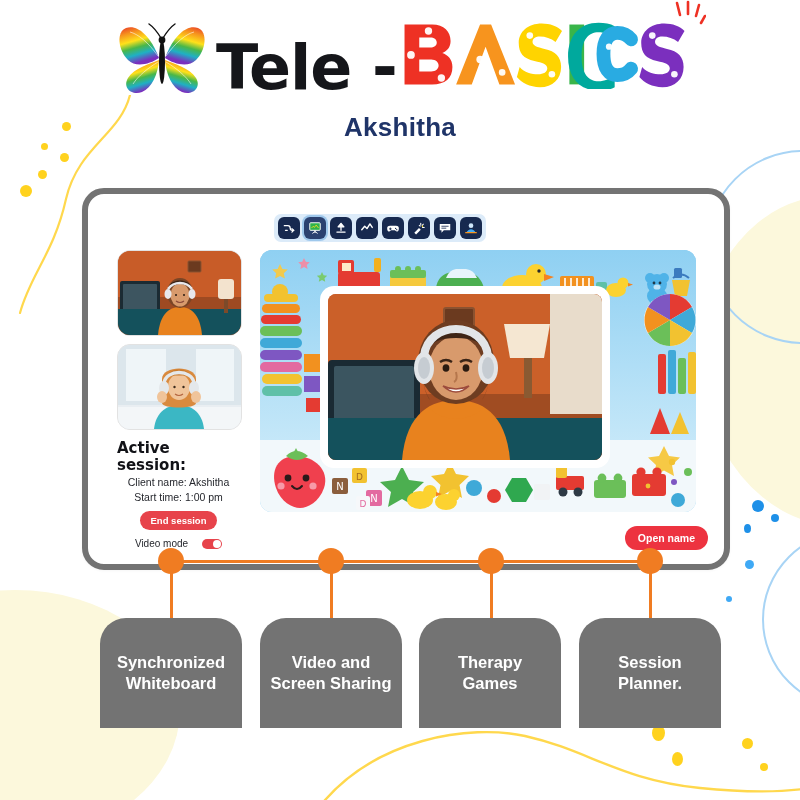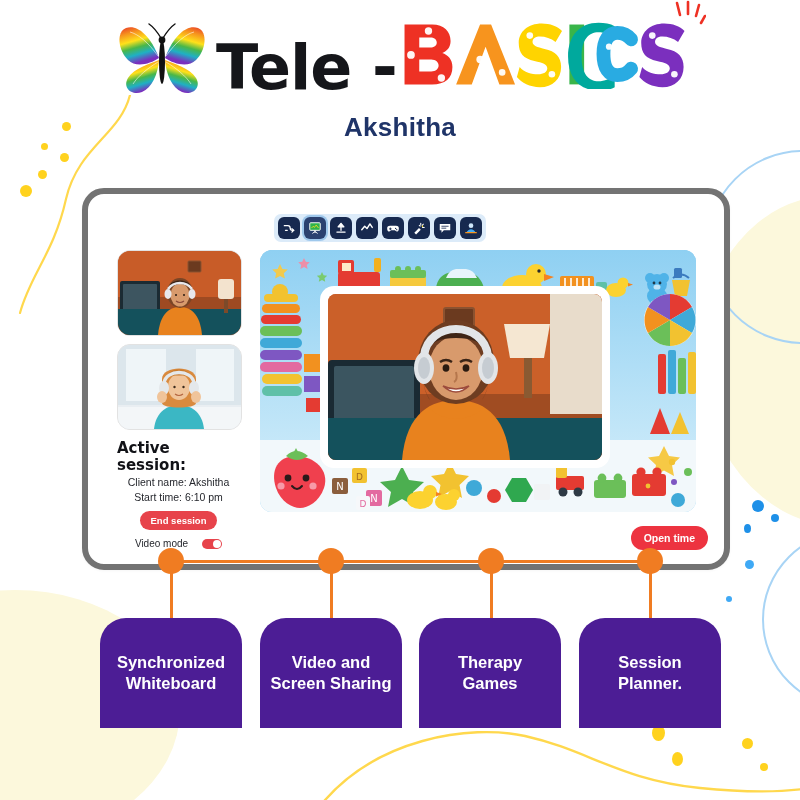--- a/index.html
+++ b/index.html
@@ -119,21 +119,21 @@
     position:absolute;left:167px;top:560px;width:472px;height:3px;background:#F07C22;
   }
   .node{
     position:absolute;width:26px;height:26px;border-radius:50%;background:#F07C22;
     top:548px;
   }
   .stem{position:absolute;width:3px;background:#F07C22;top:572px;height:48px;}
 
   
   .card{
-    position:absolute;top:618px;width:142px;height:110px;background:#4c1d95;
+    position:absolute;top:618px;width:142px;height:110px;background:#737373;
     border-radius:26px 26px 0 0;display:flex;align-items:center;
     justify-content:center;text-align:center;cursor:pointer;
   }
   .card-label{
     color:#ffffff;font-size:16.5px;font-weight:bold;line-height:1.25;
     font-family:"Liberation Sans", sans-serif;padding:0 8px;
   }
 </style>
 </head>
 <body>
@@ -418,21 +418,21 @@
           <path d="M57 49 q4 3 8 0" stroke="#B4653F" stroke-width="1.2" fill="none"></path>
 
           <ellipse cx="44" cy="52" rx="5" ry="6" fill="#F0C49A"></ellipse>
           <ellipse cx="78" cy="52" rx="5" ry="6" fill="#F0C49A"></ellipse>
         </svg>
       </div>
 
       <div class="session-info">
         <div class="session-title">Active session:</div>
         <div class="session-line">Client name: Akshitha</div>
-        <div class="session-line">Start time: 6:10 pm</div>
+        <div class="session-line">Start time: 1:00 pm</div>
         <div class="end-btn">End session</div>
         <div class="video-mode-row">
           <span class="video-mode-label">Video mode</span>
           <span class="toggle">
             <span class="knob"></span>
           </span>
         </div>
       </div>
     </div>
 
@@ -687,21 +687,21 @@
           <path d="M200 112 q6-4 12 0" stroke="#3A2416" stroke-width="2.4" fill="none"></path>
           <ellipse cx="186" cy="118" rx="3.4" ry="3.8" fill="#2A1A10"></ellipse>
           <ellipse cx="206" cy="118" rx="3.4" ry="3.8" fill="#2A1A10"></ellipse>
 
           <path d="M196 122 q2 8 -2 10" stroke="#B5764C" stroke-width="2" fill="none"></path>
           <path d="M183 136 q13 12 26 0 q-13 6 -26 0 Z" fill="#FFFFFF" stroke="#9C4B3C" stroke-width="1.6"></path>
         </g>
       </svg>
     </div>
 
-    <div class="open-chat">Open time</div>
+    <div class="open-chat">Open name</div>
   </div>
 
   <div class="connector-line"></div>
   <div class="node" style="left:158px;"></div>
   <div class="node" style="left:318px;"></div>
   <div class="node" style="left:478px;"></div>
   <div class="node" style="left:637px;"></div>
   <div class="stem" style="left:169.5px;"></div>
   <div class="stem" style="left:329.5px;"></div>
   <div class="stem" style="left:489.5px;"></div>

